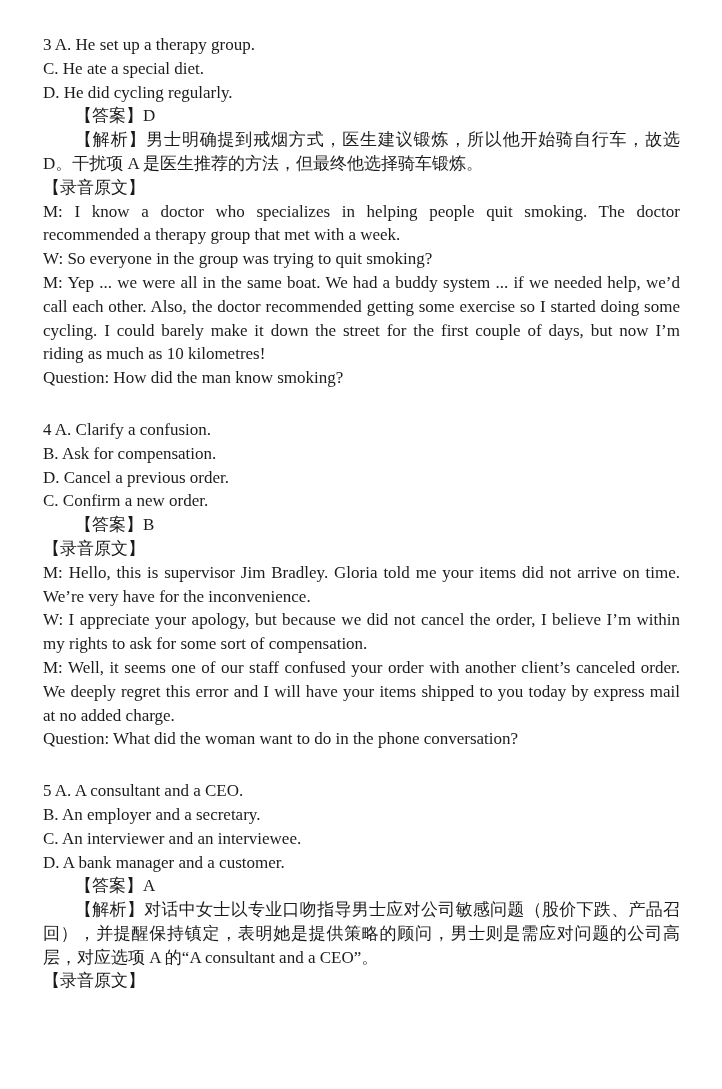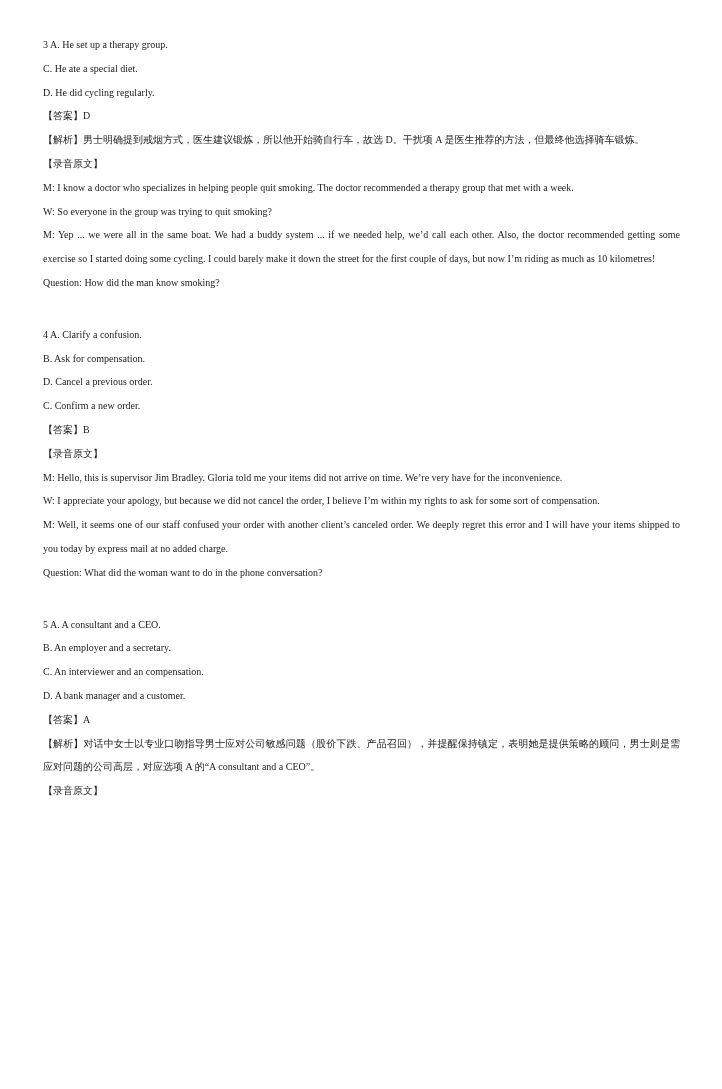--- a/index.html
+++ b/index.html
@@ -8,38 +8,39 @@
     background: #ffffff;
   }
   .page {
     position: relative;
     box-sizing: border-box;
     width: 722px;
     height: 1089px;
     background: #ffffff;
     padding: 33px 42px 0 43px;
     font-family: "Liberation Serif", "DejaVu Serif", serif;
-    font-size: 10px;
+    font-size: 17px;
     line-height: 23.8px;
     color: #1b1b1b;
     overflow: hidden;
   }
   p {
     margin: 0;
     padding: 0;
   }
   .para {
     text-align: justify;
   }
   .question-block + .question-block {
     margin-top: 28px;
   }
   .cjk-label {
     
     letter-spacing: 0;
+    margin-left: 32px;
   }
 </style>
 </head>
 <body>
 
 <div class="page">
 
   <section class="question-block">
     <p class="line">3 A. He set up a therapy group.</p>
     <p class="line">C. He ate a special diet.</p>
@@ -62,20 +63,20 @@
     <p class="line">【录音原文】</p>
     <p class="para">M: Hello, this is supervisor Jim Bradley. Gloria told me your items did not arrive on time. We’re very have for the inconvenience.</p>
     <p class="para">W: I appreciate your apology, but because we did not cancel the order, I believe I’m within my rights to ask for some sort of compensation.</p>
     <p class="para">M: Well, it seems one of our staff confused your order with another client’s canceled order. We deeply regret this error and I will have your items shipped to you today by express mail at no added charge.</p>
     <p class="para">Question: What did the woman want to do in the phone conversation?</p>
   </section>
 
   <section class="question-block">
     <p class="line">5 A. A consultant and a CEO.</p>
     <p class="line">B. An employer and a secretary.</p>
-    <p class="line">C. An interviewer and an compensation.</p>
+    <p class="line">C. An interviewer and an interviewee.</p>
     <p class="line">D. A bank manager and a customer.</p>
     <p class="line"><span class="cjk-label">【答案】</span><span>A</span></p>
     <p class="para"><span class="cjk-label">【解析】</span><span>对话中女士以专业口吻指导男士应对公司敏感问题（股价下跌、产品召回），并提醒保持镇定，表明她是提供策略的顾问，男士则是需应对问题的公司高层，对应选项 A 的“A consultant and a CEO”。</span></p>
     <p class="line">【录音原文】</p>
   </section>
 
 </div>
 
 </body></html>

